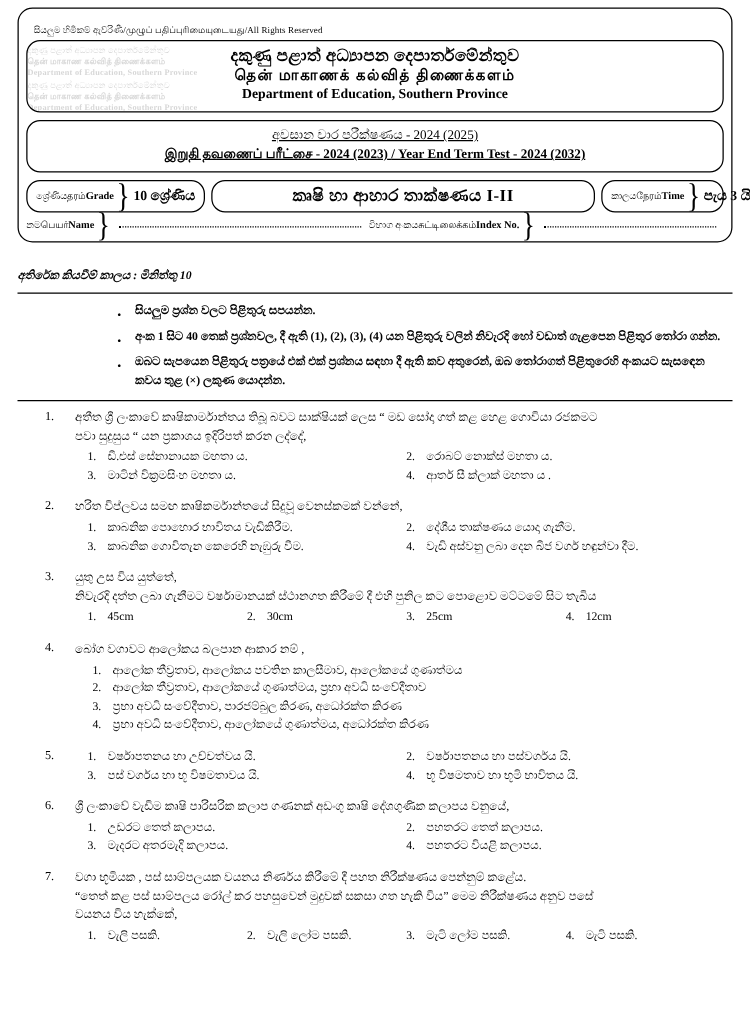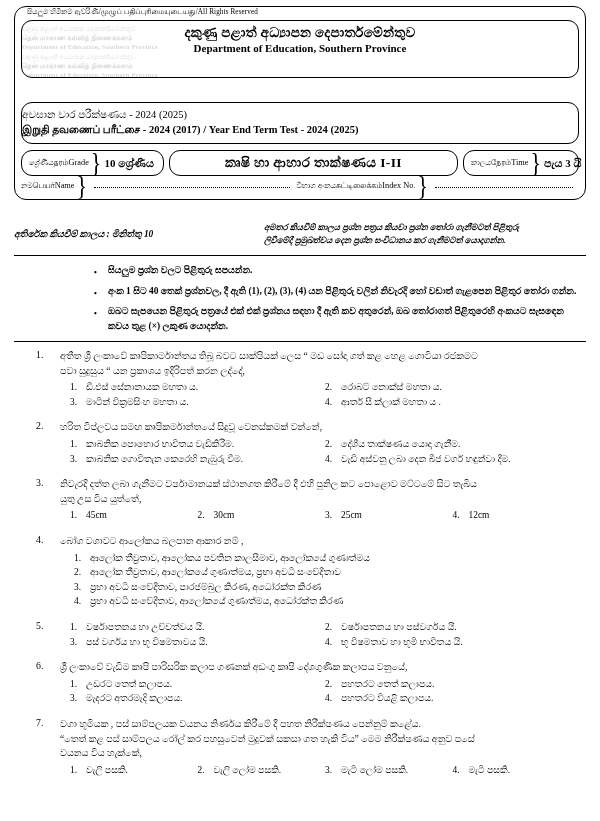--- a/index.html
+++ b/index.html
@@ -20,21 +20,21 @@
     height: 821px;
     box-sizing: border-box;
     padding: 6px 14px 0 14px;
     position: relative;
   }
 
   
   .header-outer {
     border: 1.2px solid #000;
     border-radius: 12px;
-    padding: 0 6px 7px 6px;
+    padding: 12px 6px 7px 6px;
     position: relative;
   }
   .rights-line {
     font-size: 7.2px;
     font-family: "Liberation Serif", serif;
     letter-spacing: 0.1px;
     padding: 1px 0 3px 6px;
     white-space: nowrap;
   }
 
@@ -84,22 +84,24 @@
     font-size: 11px;
     font-weight: bold;
     line-height: 14px;
     font-family: "Liberation Serif", serif;
   }
 
   
   .exam-box {
     border: 1.1px solid #000;
     border-radius: 11px;
-    margin-top: 24px;
+    margin-top: 6px;
+    text-align: center;
     padding: 4px 0 5px 0;
+    text-decoration: underline;
   }
   .exam-si {
     font-size: 10.5px;
     line-height: 15px;
   }
   .exam-ta {
     font-size: 10.5px;
     line-height: 16px;
     font-weight: bold;
   }
@@ -121,35 +123,35 @@
     display: flex;
     align-items: center;
     box-sizing: border-box;
   }
   .grade-pill { width: 143px; padding: 2px 4px 2px 7px; }
   .subject-pill {
     flex: 1;
     justify-content: center;
     padding: 4px 6px;
   }
-  .time-pill { width: 116px; padding: 2px 4px 2px 7px; }
+  .time-pill { width: 98px; padding: 2px 4px 2px 7px; }
 
   .trilabel {
     display: flex;
     align-items: center;
     flex: 0 0 auto;
   }
   .trilabel .lines {
     display: flex;
     flex-direction: row;
     line-height: 9.4px;
   }
   .trilabel .l-si { font-size: 7.6px; }
   .trilabel .l-ta { font-size: 7.6px; }
-  .trilabel .l-en { font-size: 8.3px; font-weight: normal; font-family: "Liberation Serif", serif; text-align: center; }
+  .trilabel .l-en { font-size: 8.3px; font-weight: bold; font-family: "Liberation Serif", serif; text-align: center; }
   .brace {
     font-size: 22px;
     line-height: 0;
     margin: 0 3px 0 2px;
     font-weight: 300;
     font-family: "Liberation Serif", serif;
     transform: scaleY(1.25);
   }
   .pill-value {
     font-size: 11px;
@@ -302,29 +304,30 @@
       <div class="wm-layer">
         <div class="wm-row">දකුණු පළාත් අධ්‍යාපන දෙපාර්තමේන්තුව</div>
         <div class="wm-row b">தென் மாகாண கல்வித் திணைக்களம்</div>
         <div class="wm-row b">Department of Education, Southern Province</div>
         <div class="wm-row">දකුණු පළාත් අධ්‍යාපන දෙපාර්තමේන්තුව</div>
         <div class="wm-row b">தென் மாகாண கல்வித் திணைக்களம்</div>
         <div class="wm-row b">Department of Education, Southern Province</div>
       </div>
       <div class="dept-text">
         <div class="dept-si">දකුණු පළාත් අධ්‍යාපන දෙපාර්තමේන්තුව</div>
+        <div class="dept-ta">தென் மாகாணக் கல்வித் திணைக்களம்</div>
         <div class="dept-en">Department of Education, Southern Province</div>
       </div>
     </div>
 
     <div class="exam-box">
       <div class="exam-si">අවසාන වාර පරීක්ෂණය - 2024 (2025)</div>
       <div class="exam-ta">
-        <span>இறுதி தவணைப் பரீட்சை - 2024 (2017)</span>
-        <span class="en-part">/ Year End Term Test - 2024 (2025)</span>
+        <span>இறுதி தவணைப் பரீட்சை - 2024 (2023)</span>
+        <span class="en-part">/ Year End Term Test - 2024 (2032)</span>
       </div>
     </div>
 
     <div class="meta-row">
 
       <div class="pill grade-pill">
         <div class="trilabel">
           <div class="lines">
             <span class="l-si">ශ්‍රේණිය</span>
             <span class="l-ta">தரம்</span>
@@ -372,24 +375,20 @@
         </div>
         <span class="brace">}</span>
       </div>
       <div class="dots short"></div>
     </div>
 
   </div>
 
   <div class="reading-row">
     <div class="reading-left">අතිරේක කියවීම් කාලය : මිනිත්තු 10</div>
-    <div class="reading-right">
-      <div>අමතර කියවීම් කාලය ප්‍රශ්න පත්‍රය කියවා ප්‍රශ්න තෝරා ගැනීමටත් පිළිතුරු</div>
-      <div>ලිවීමේදී ප්‍රමුඛත්වය දෙන ප්‍රශ්න සංවිධානය කර ගැනීමටත් යොදාගන්න.</div>
-    </div>
   </div>
 
   <hr class="rule">
 
   <div class="instructions">
     <div class="instr-item">
       <span class="bullet">•</span>
       <span class="instr-text">සියලුම ප්‍රශ්න වලට පිළිතුරු සපයන්න.</span>
     </div>
     <div class="instr-item">
@@ -456,22 +455,22 @@
               <span class="opt-num">4.</span>
               <span class="opt-text">වැඩි අස්වනු ලබා දෙන බීජ වර්ග හඳුන්වා දීම.</span>
             </div>
           </div>
         </div>
       </div>
       <div class="q">
         <div class="q-num">3.</div>
         <div class="q-body">
           <div class="q-stem">
+            <div>යුතු උස විය යුත්තේ,</div>
             <div>නිවැරදි දත්ත ලබා ගැනීමට වර්ෂාමානයක් ස්ථානගත කිරීමේ දී එහි පුනිල කට පොළොව මට්ටමේ සිට තැබිය</div>
-            <div>යුතු උස විය යුත්තේ,</div>
           </div>
           <div class="opts-4col">
             <div class="opt">
               <span class="opt-num">1.</span>
               <span class="opt-text">45cm</span>
             </div>
             <div class="opt">
               <span class="opt-num">2.</span>
               <span class="opt-text">30cm</span>
             </div>

